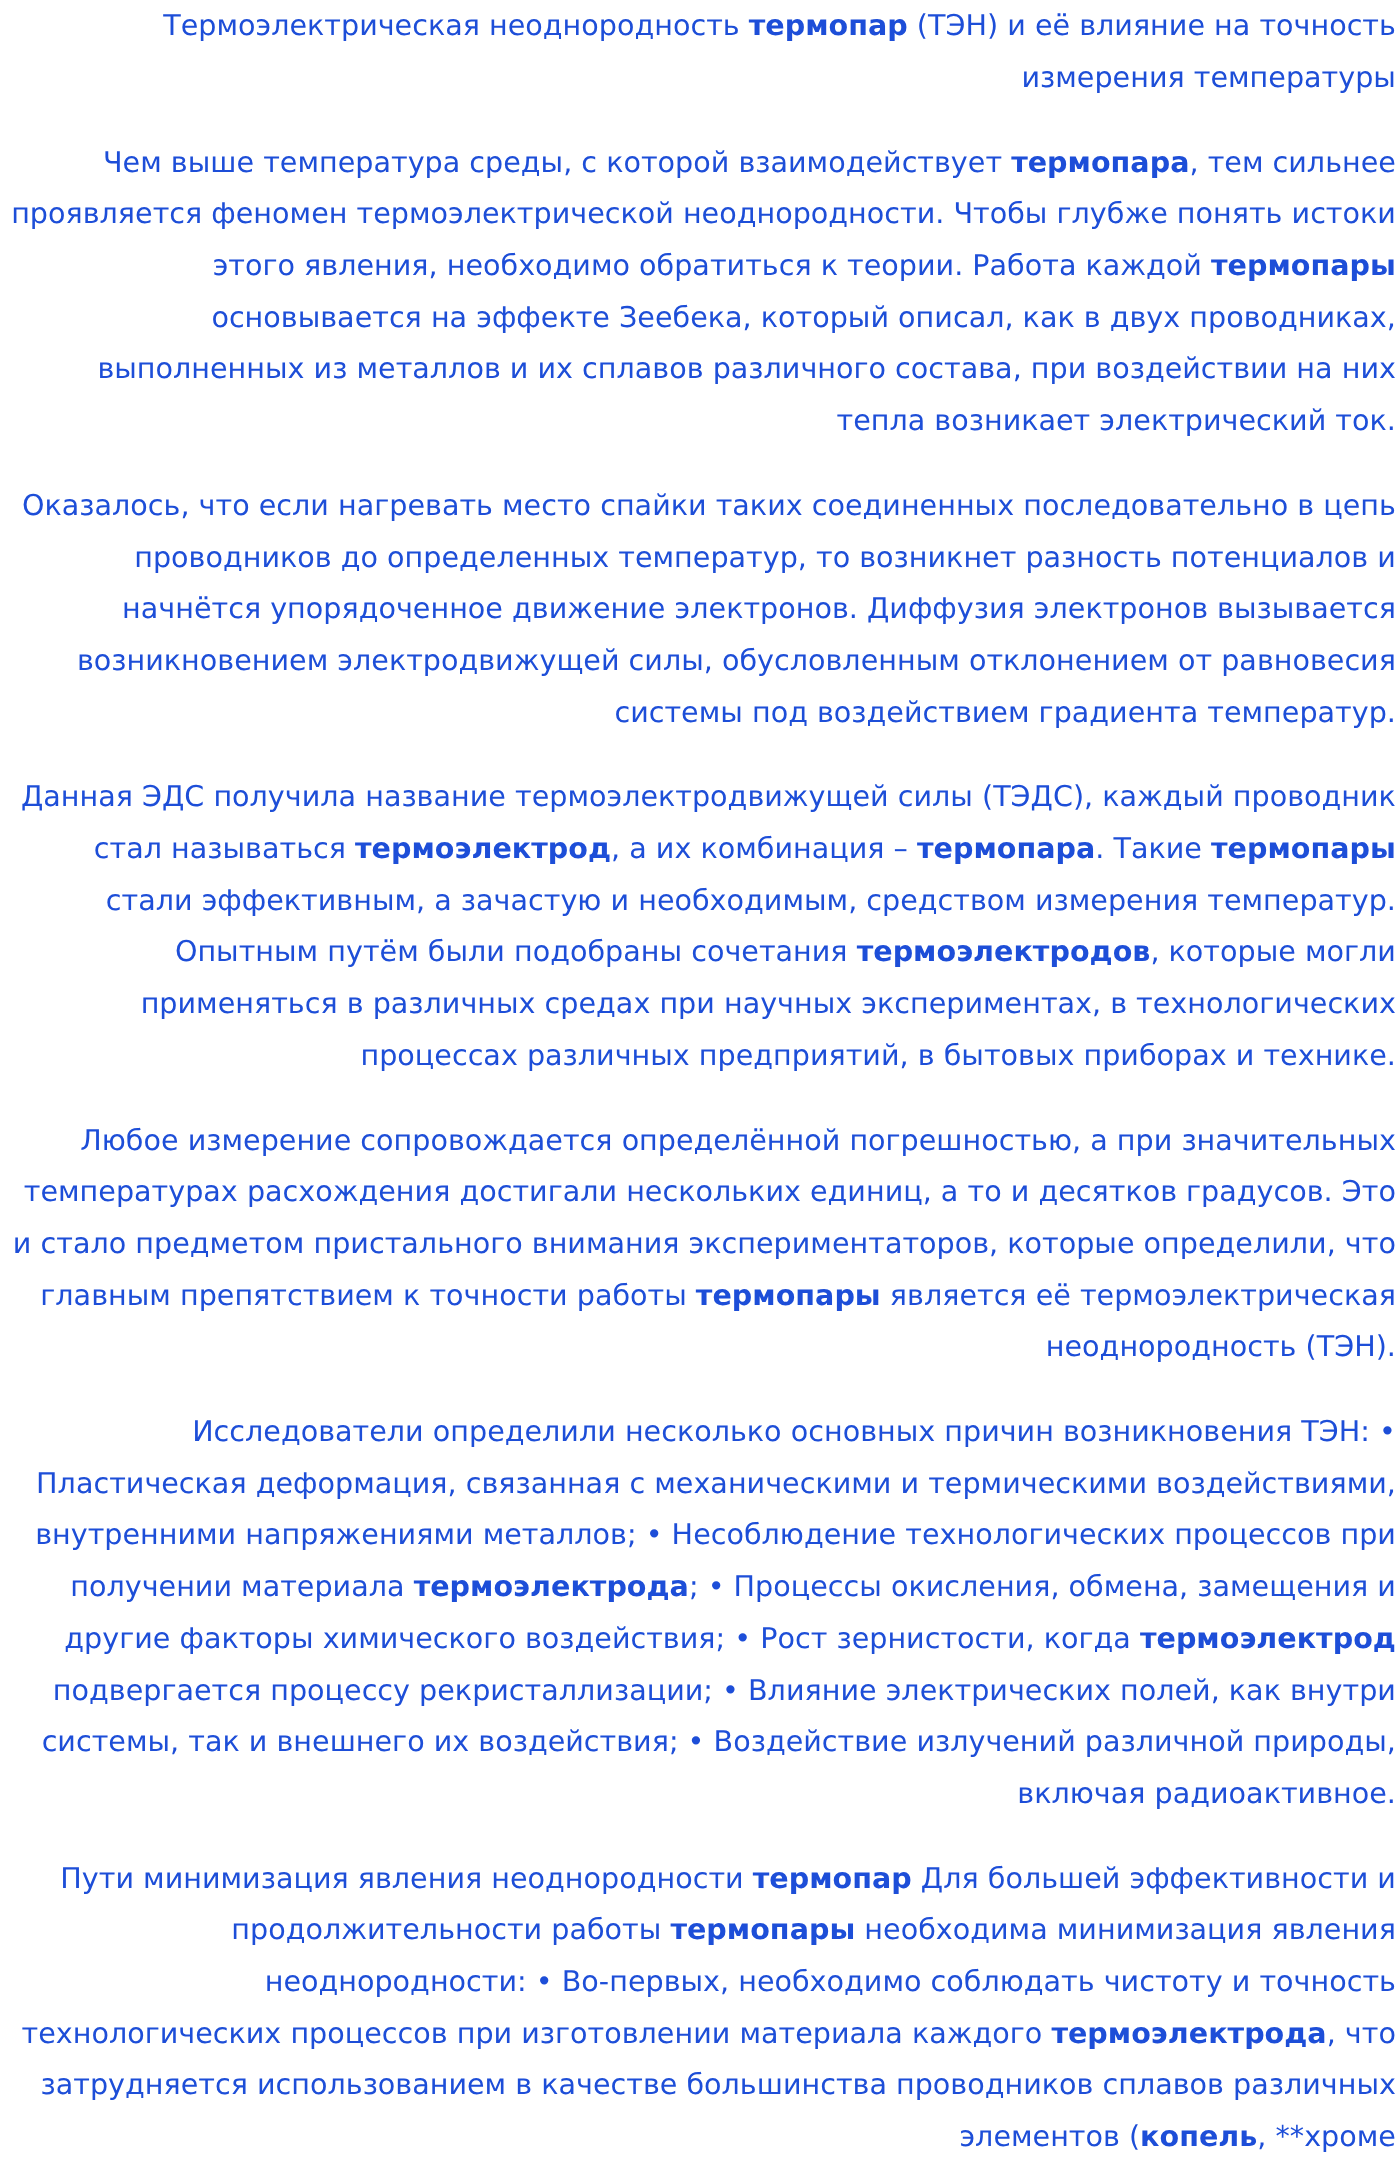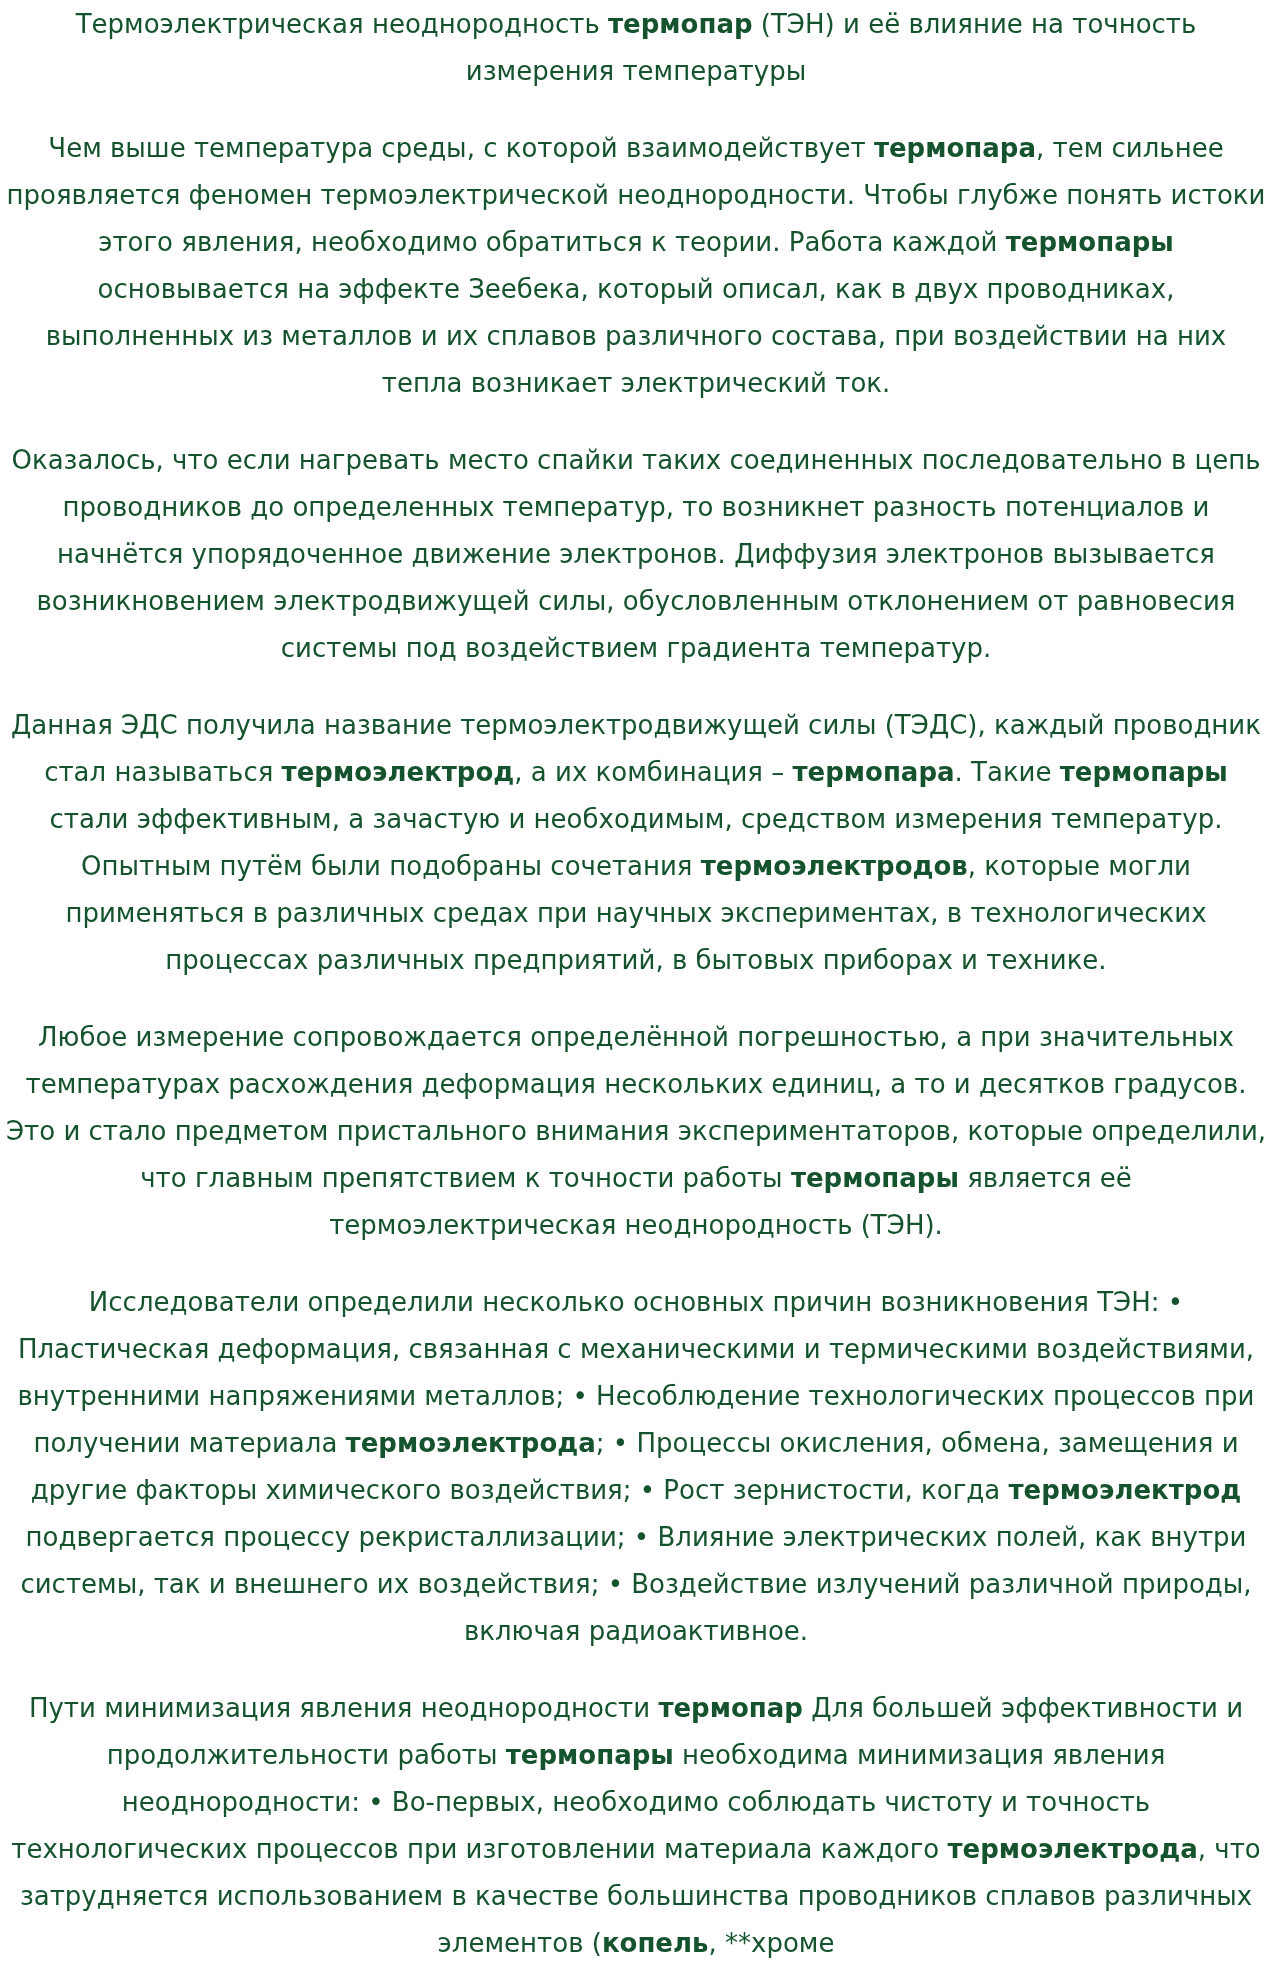--- a/index.html
+++ b/index.html
@@ -12,35 +12,35 @@
     width: 1270px;
     height: 1980px;
     overflow: hidden;
     font-family: "DejaVu Sans", "Liberation Sans", sans-serif;
   }
   main.doc {
     width: 1266px;
     margin: 1px 0 0 3px;
     font-size: 26px;
     line-height: 47px;
-    color: #14532d;
-    text-align: center;
+    color: #1d4ed8;
+    text-align: right;
   }
   main.doc p {
     margin: 0 0 30px 0;
     padding: 0;
   }
   main.doc strong {
     font-weight: bold;
   }
 </style>
 </head>
 <body>
 
 <main class="doc" id="doc">
     <p><span>Термоэлектрическая неоднородность </span><strong>термопар</strong><span> (ТЭН) и её влияние на точность измерения температуры</span></p>
     <p><span>Чем выше температура среды, с которой взаимодействует </span><strong>термопара</strong><span>, тем сильнее проявляется феномен термоэлектрической неоднородности. Чтобы глубже понять истоки этого явления, необходимо обратиться к теории. Работа каждой </span><strong>термопары</strong><span> основывается на эффекте Зеебека, который описал, как в двух проводниках, выполненных из металлов и их сплавов различного состава, при воздействии на них тепла возникает электрический ток.</span></p>
     <p><span>Оказалось, что если нагревать место спайки таких соединенных последовательно в цепь проводников до определенных температур, то возникнет разность потенциалов и начнётся упорядоченное движение электронов. Диффузия электронов вызывается возникновением электродвижущей силы, обусловленным отклонением от равновесия системы под воздействием градиента температур.</span></p>
     <p><span>Данная ЭДС получила название термоэлектродвижущей силы (ТЭДС), каждый проводник стал называться </span><strong>термоэлектрод</strong><span>, а их комбинация – </span><strong>термопара</strong><span>. Такие </span><strong>термопары</strong><span> стали эффективным, а зачастую и необходимым, средством измерения температур. Опытным путём были подобраны сочетания </span><strong>термоэлектродов</strong><span>, которые могли применяться в различных средах при научных экспериментах, в технологических процессах различных предприятий, в бытовых приборах и технике.</span></p>
-    <p><span>Любое измерение сопровождается определённой погрешностью, а при значительных температурах расхождения деформация нескольких единиц, а то и десятков градусов. Это и стало предметом пристального внимания экспериментаторов, которые определили, что главным препятствием к точности работы </span><strong>термопары</strong><span> является её термоэлектрическая неоднородность (ТЭН).</span></p>
+    <p><span>Любое измерение сопровождается определённой погрешностью, а при значительных температурах расхождения достигали нескольких единиц, а то и десятков градусов. Это и стало предметом пристального внимания экспериментаторов, которые определили, что главным препятствием к точности работы </span><strong>термопары</strong><span> является её термоэлектрическая неоднородность (ТЭН).</span></p>
     <p><span>Исследователи определили несколько основных причин возникновения ТЭН: • Пластическая деформация, связанная с механическими и термическими воздействиями, внутренними напряжениями металлов; • Несоблюдение технологических процессов при получении материала </span><strong>термоэлектрода</strong><span>; • Процессы окисления, обмена, замещения и другие факторы химического воздействия; • Рост зернистости, когда </span><strong>термоэлектрод</strong><span> подвергается процессу рекристаллизации; • Влияние электрических полей, как внутри системы, так и внешнего их воздействия; • Воздействие излучений различной природы, включая радиоактивное.</span></p>
     <p><span>Пути минимизация явления неоднородности </span><strong>термопар</strong><span> Для большей эффективности и продолжительности работы </span><strong>термопары</strong><span> необходима минимизация явления неоднородности: • Во-первых, необходимо соблюдать чистоту и точность технологических процессов при изготовлении материала каждого </span><strong>термоэлектрода</strong><span>, что затрудняется использованием в качестве большинства проводников сплавов различных элементов (</span><strong>копель</strong><span>, **хроме</span></p>
   </main>
 
 </body></html>

